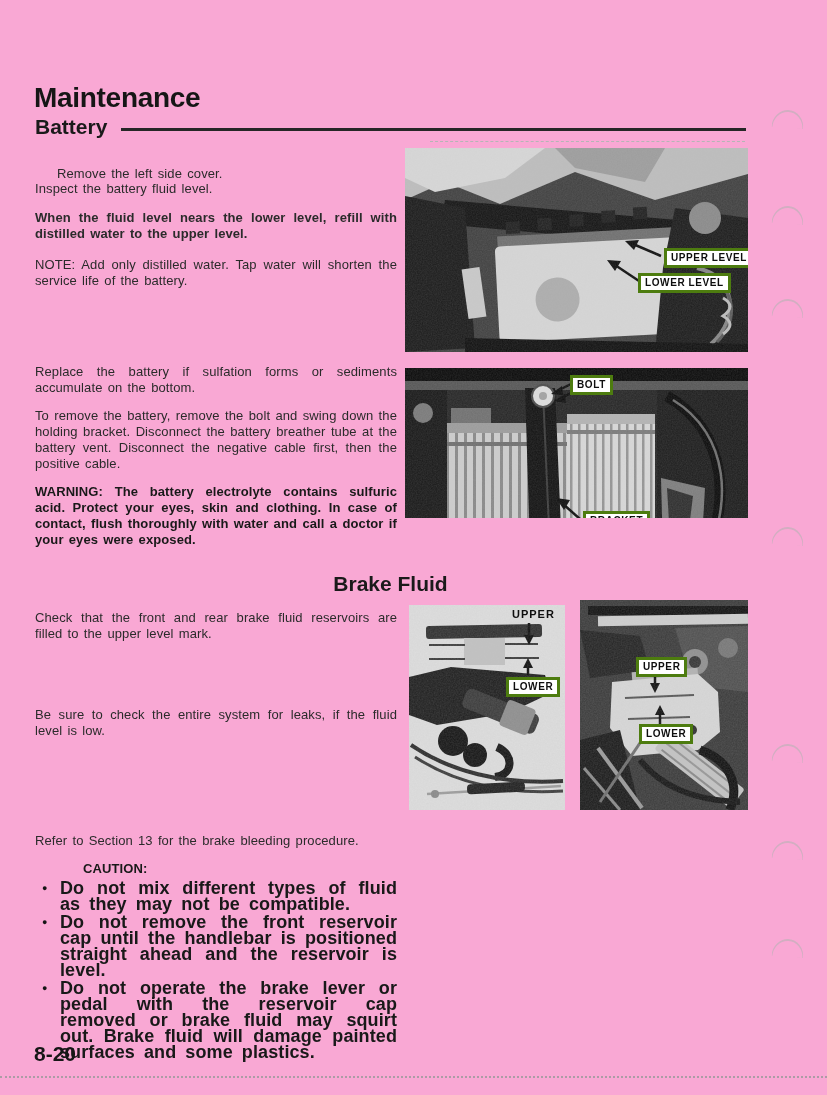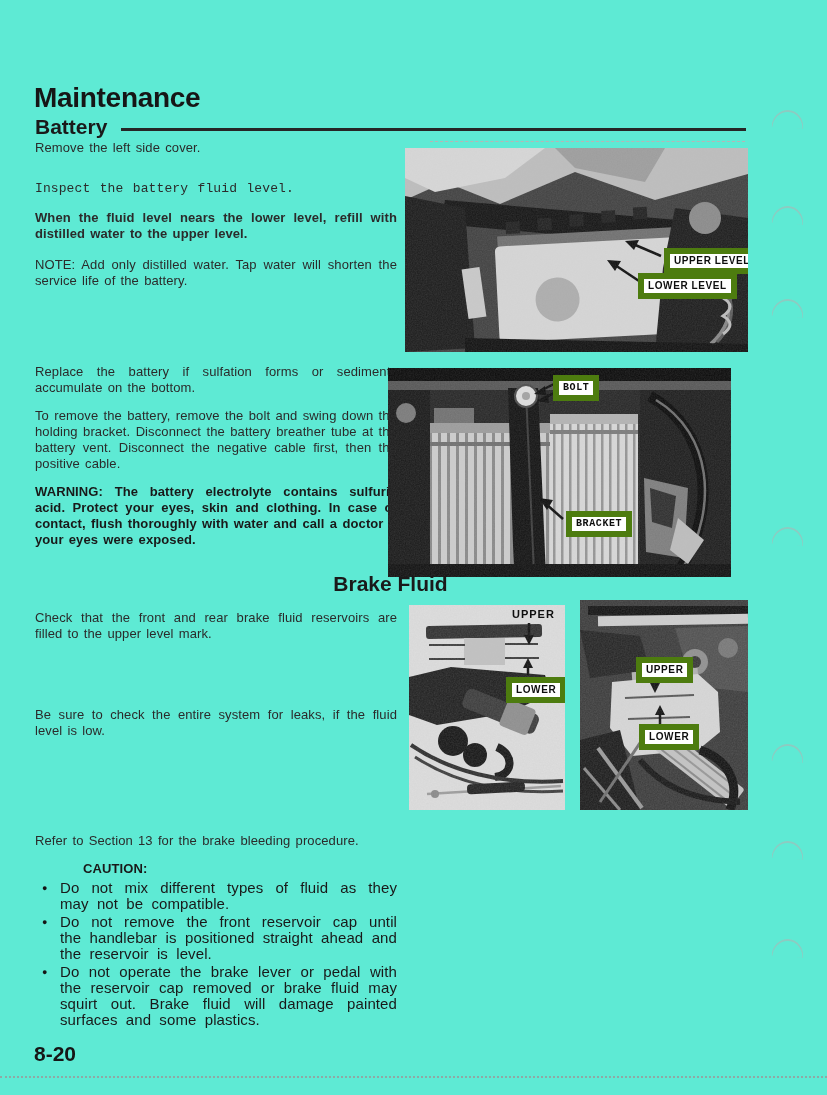--- a/index.html
+++ b/index.html
@@ -1,17 +1,17 @@
 <!DOCTYPE html>
 <html><head>
 <meta charset="utf-8">
 <style>
   html,body{margin:0;padding:0;background:#e8e8e8;}
   .page{
-    position:relative;width:827px;height:1095px;background:#5eead4;
+    position:relative;width:827px;height:1095px;background:#f9a8d4;
     font-family:"Liberation Sans", sans-serif;color:#2b2b2b;overflow:hidden;
     margin:0 auto;
   }
   .page-title{
     position:absolute;left:34px;top:82px;font-size:28px;font-weight:700;
     color:#161616;letter-spacing:-0.3px;
   }
   .section-heading{
     position:absolute;left:35px;width:711px;display:flex;align-items:center;
   }
@@ -27,30 +27,30 @@
   }
   .para.bold{font-weight:700;color:#191919;}
   .caution-list{
     position:absolute;left:35px;top:880px;width:362px;margin:0;padding:0;list-style:none;
   }
   .caution-list li{display:flex;margin:0 0 2px 0;}
   .caution-list .bullet{
     flex:none;width:18px;padding-left:7px;font-size:9px;line-height:16px;color:#151515;
   }
   .caution-list .caution-text{
-    flex:1;font-size:15px;line-height:16px;font-weight:400;color:#191919;
+    flex:1;font-size:18px;line-height:16px;font-weight:700;color:#191919;
     text-align:justify;word-spacing:4px;letter-spacing:0.1px;
   }
   .page-number{
     position:absolute;left:34px;top:1042px;font-size:21px;font-weight:700;color:#161616;
   }
   .photo{position:absolute;background:#303030;overflow:hidden;}
   .photo svg{display:block;}
   .photo-label{
-    position:absolute;background:#ffffff;border:6px solid #4d7c0f;color:#0e0e0e;
+    position:absolute;background:#ffffff;border:3px solid #4d7c0f;color:#0e0e0e;
     font-weight:700;font-size:10px;line-height:12px;padding:1px 4px;
     letter-spacing:0.6px;white-space:nowrap;
   }
   .photo-label.plain{background:transparent;border:none;font-size:11px;letter-spacing:1px;}
   .artifact-line{
     position:absolute;border-top:1px dashed #b5b5b5;height:0;
   }
   .scan-edge{
     position:absolute;left:0;top:1076px;width:827px;height:0;
     border-top:2px dotted #9a9a9a;opacity:0.8;
@@ -66,22 +66,22 @@
 
 <div class="page">
 
   <div class="page-title">Maintenance</div>
 
   <div class="section-heading" style="top:115px;">
     <span class="heading-text">Battery</span>
     <span class="heading-rule"></span>
   </div>
 
-  <div class="para" style="top:140px;">Remove the left side cover.</div>
-  <div class="para" style="top:181px;font-family:Liberation Mono, monospace;">Inspect the battery fluid level.</div>
+  <div class="para" style="top:166px;margin-left:22px;">Remove the left side cover.</div>
+  <div class="para" style="top:181px;">Inspect the battery fluid level.</div>
   <div class="para" style="top:210px;font-weight:bold;">When the fluid level nears the lower level, refill with distilled water to the upper level.</div>
   <div class="para" style="top:257px;">NOTE:  Add only distilled water. Tap water will shorten the service life of the battery.</div>
   <div class="para" style="top:408px;">To remove the battery, remove the bolt and swing down the holding bracket. Disconnect the battery breather tube at the battery vent. Disconnect the negative cable first, then the positive cable.</div>
   <div class="para" style="top:364px;">Replace the battery if sulfation forms or sediments accumulate on the bottom.</div>
   <div class="para bold" style="top:484px;">WARNING:  The battery electrolyte contains sulfuric acid. Protect your eyes, skin and clothing. In case of contact, flush thoroughly with water and call a doctor if your eyes were exposed.</div>
 
   <div class="photo" style="left:405px;top:148px;width:343px;height:204px;">
     <svg width="343" height="204" viewBox="0 0 343 204">
       <defs>
         <filter id="g1">
@@ -115,21 +115,21 @@
       <line x1="256" y1="108" x2="228" y2="96" stroke="#0d0d0d" stroke-width="2.5"></line>
       <polygon points="220,93 234,92 229,102" fill="#0d0d0d"></polygon>
       <line x1="234" y1="133" x2="210" y2="117" stroke="#0d0d0d" stroke-width="2.5"></line>
       <polygon points="202,112 216,113 210,123" fill="#0d0d0d"></polygon>
       <rect width="343" height="204" filter="url(#g1)" opacity="0.35"></rect>
     </svg>
     <div class="photo-label" style="left:259px;top:100px;">UPPER LEVEL</div>
     <div class="photo-label" style="left:233px;top:125px;">LOWER LEVEL</div>
   </div>
 
-  <div class="photo" style="left:388px;top:368px;width:343px;height:209px;font-family:Liberation Mono, monospace;">
+  <div class="photo" style="left:405px;top:368px;width:343px;height:150px;">
     <svg width="343" height="209" viewBox="0 0 343 209">
       <defs>
         <filter id="g2">
             <feTurbulence type="fractalNoise" baseFrequency="0.8" numOctaves="2"></feTurbulence>
           <feColorMatrix type="matrix" values="0 0 0 0 0.55  0 0 0 0 0.55  0 0 0 0 0.55  0 0 0 0.5 0"></feColorMatrix>
           </filter>
         <pattern id="st1" width="9" height="9" patternUnits="userSpaceOnUse">
           <rect width="9" height="9" fill="#cdcdcd"></rect>
             <rect x="5" width="3" height="9" fill="#898989"></rect>
         </pattern>

